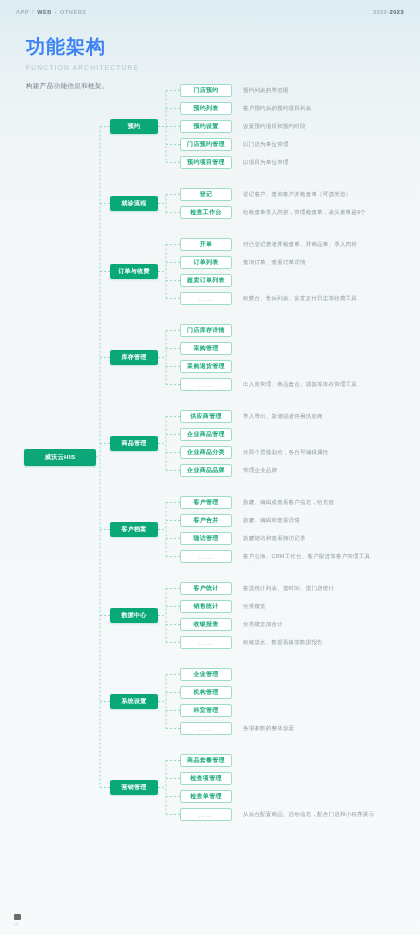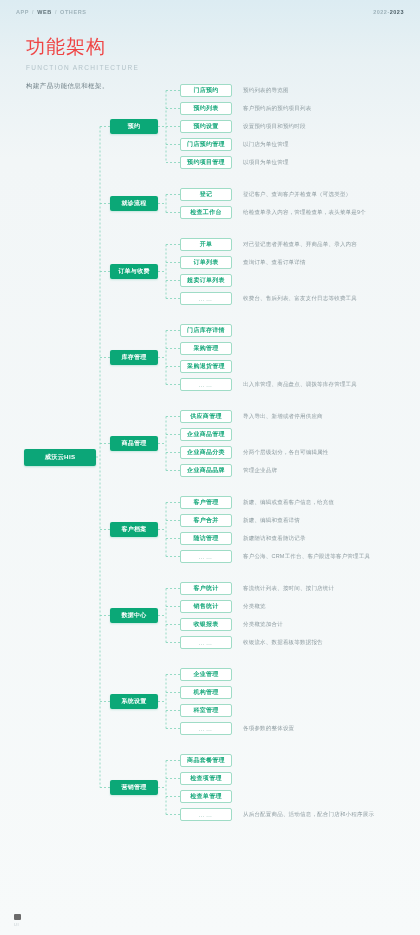--- a/index.html
+++ b/index.html
@@ -19,21 +19,21 @@
     padding: 0 16px;
   }
   .crumb { display: flex; align-items: center; gap: 3px; font-size: 5.5px; letter-spacing: .6px; color: #9fb3bb; font-weight: 700; }
   .crumb .sep { color: #b6c7cd; }
   .crumb .on { color: #5d6f76; }
   .years { font-size: 5.5px; letter-spacing: .5px; color: #9fb3bb; font-weight: 700; }
   .years .bold { color: #4e6068; font-weight: 800; }
 
   
   .titlewrap { position: absolute; top: 34px; left: 26px; }
-  .h1 { font-size: 19px; font-weight: 400; color: #ef4444; letter-spacing: 1px; }
+  .h1 { font-size: 19px; font-weight: 700; color: #3b82f6; letter-spacing: 1px; }
   .h2 { font-size: 6.5px; color: #b3c3c9; letter-spacing: 1.3px; margin-top: 4px; }
   .h3 { font-size: 6.5px; color: #6c7d84; margin-top: 11px; letter-spacing: .4px; }
 
   
   .tree { position: absolute; top: 76px; left: 0; width: 420px; height: 840px; }
   svg.lines { position: absolute; inset: 0; width: 420px; height: 840px; pointer-events: none; }
 
   .node {
     position: absolute;
     display: flex; align-items: center; justify-content: center;

